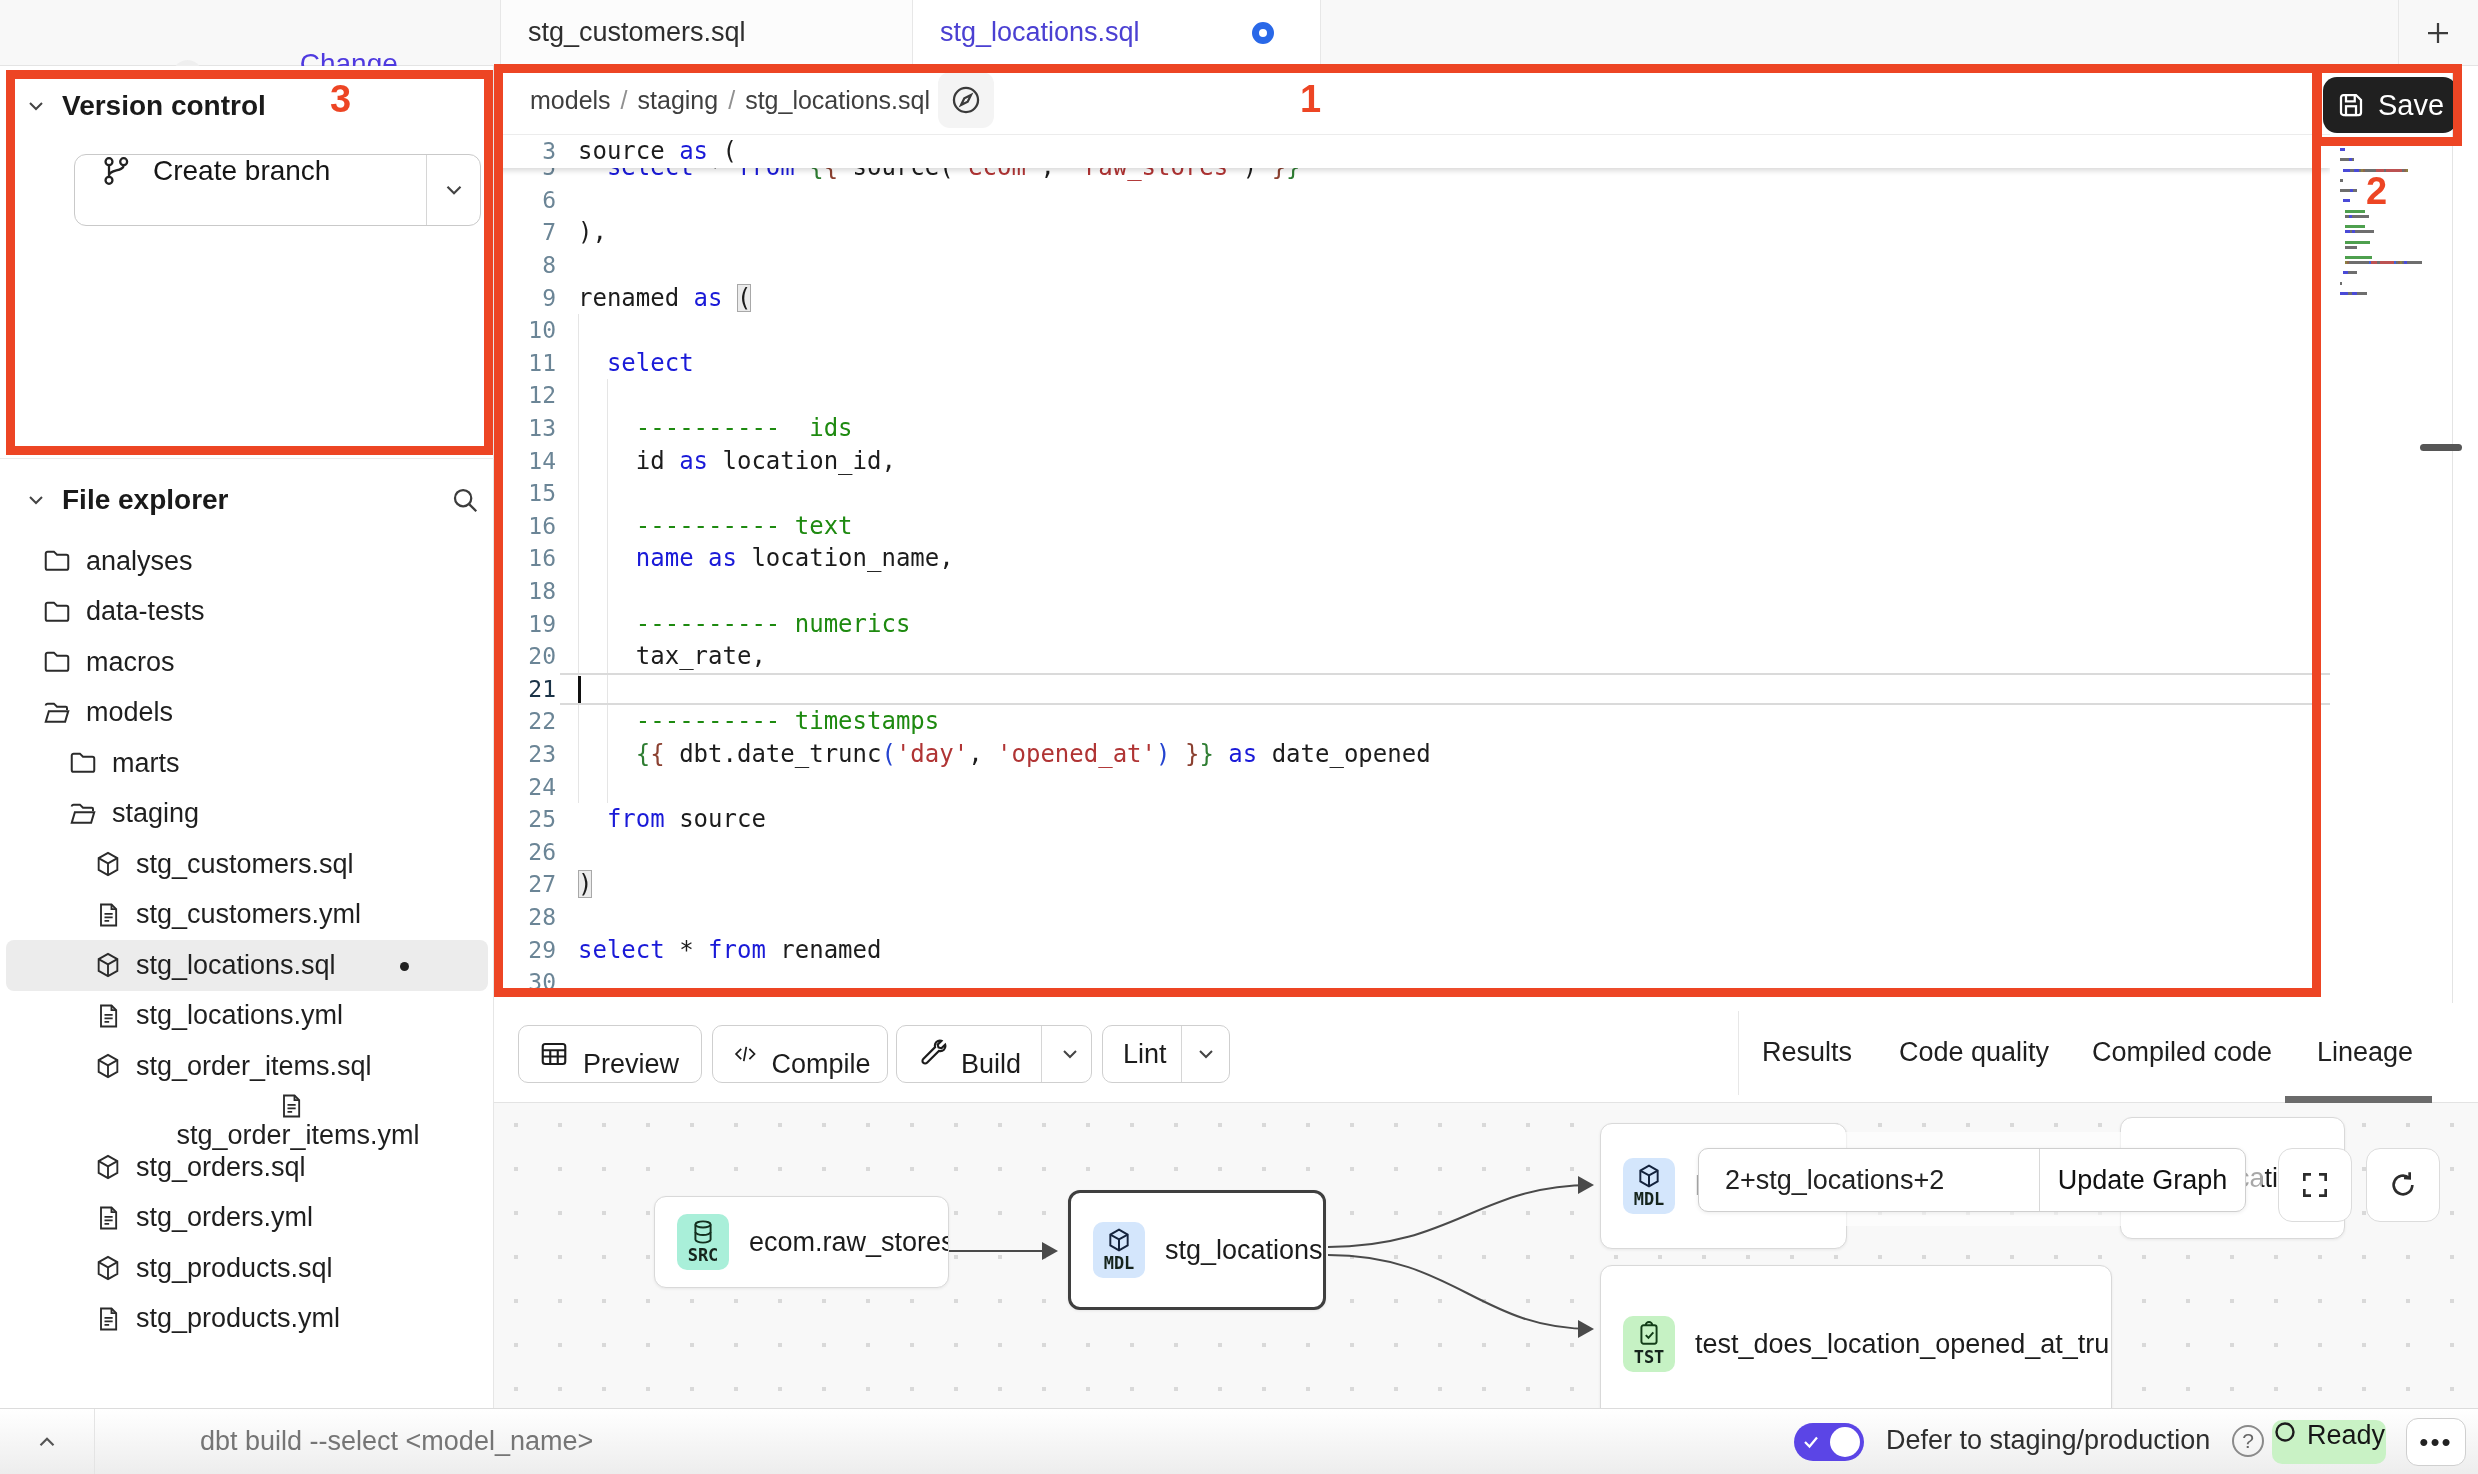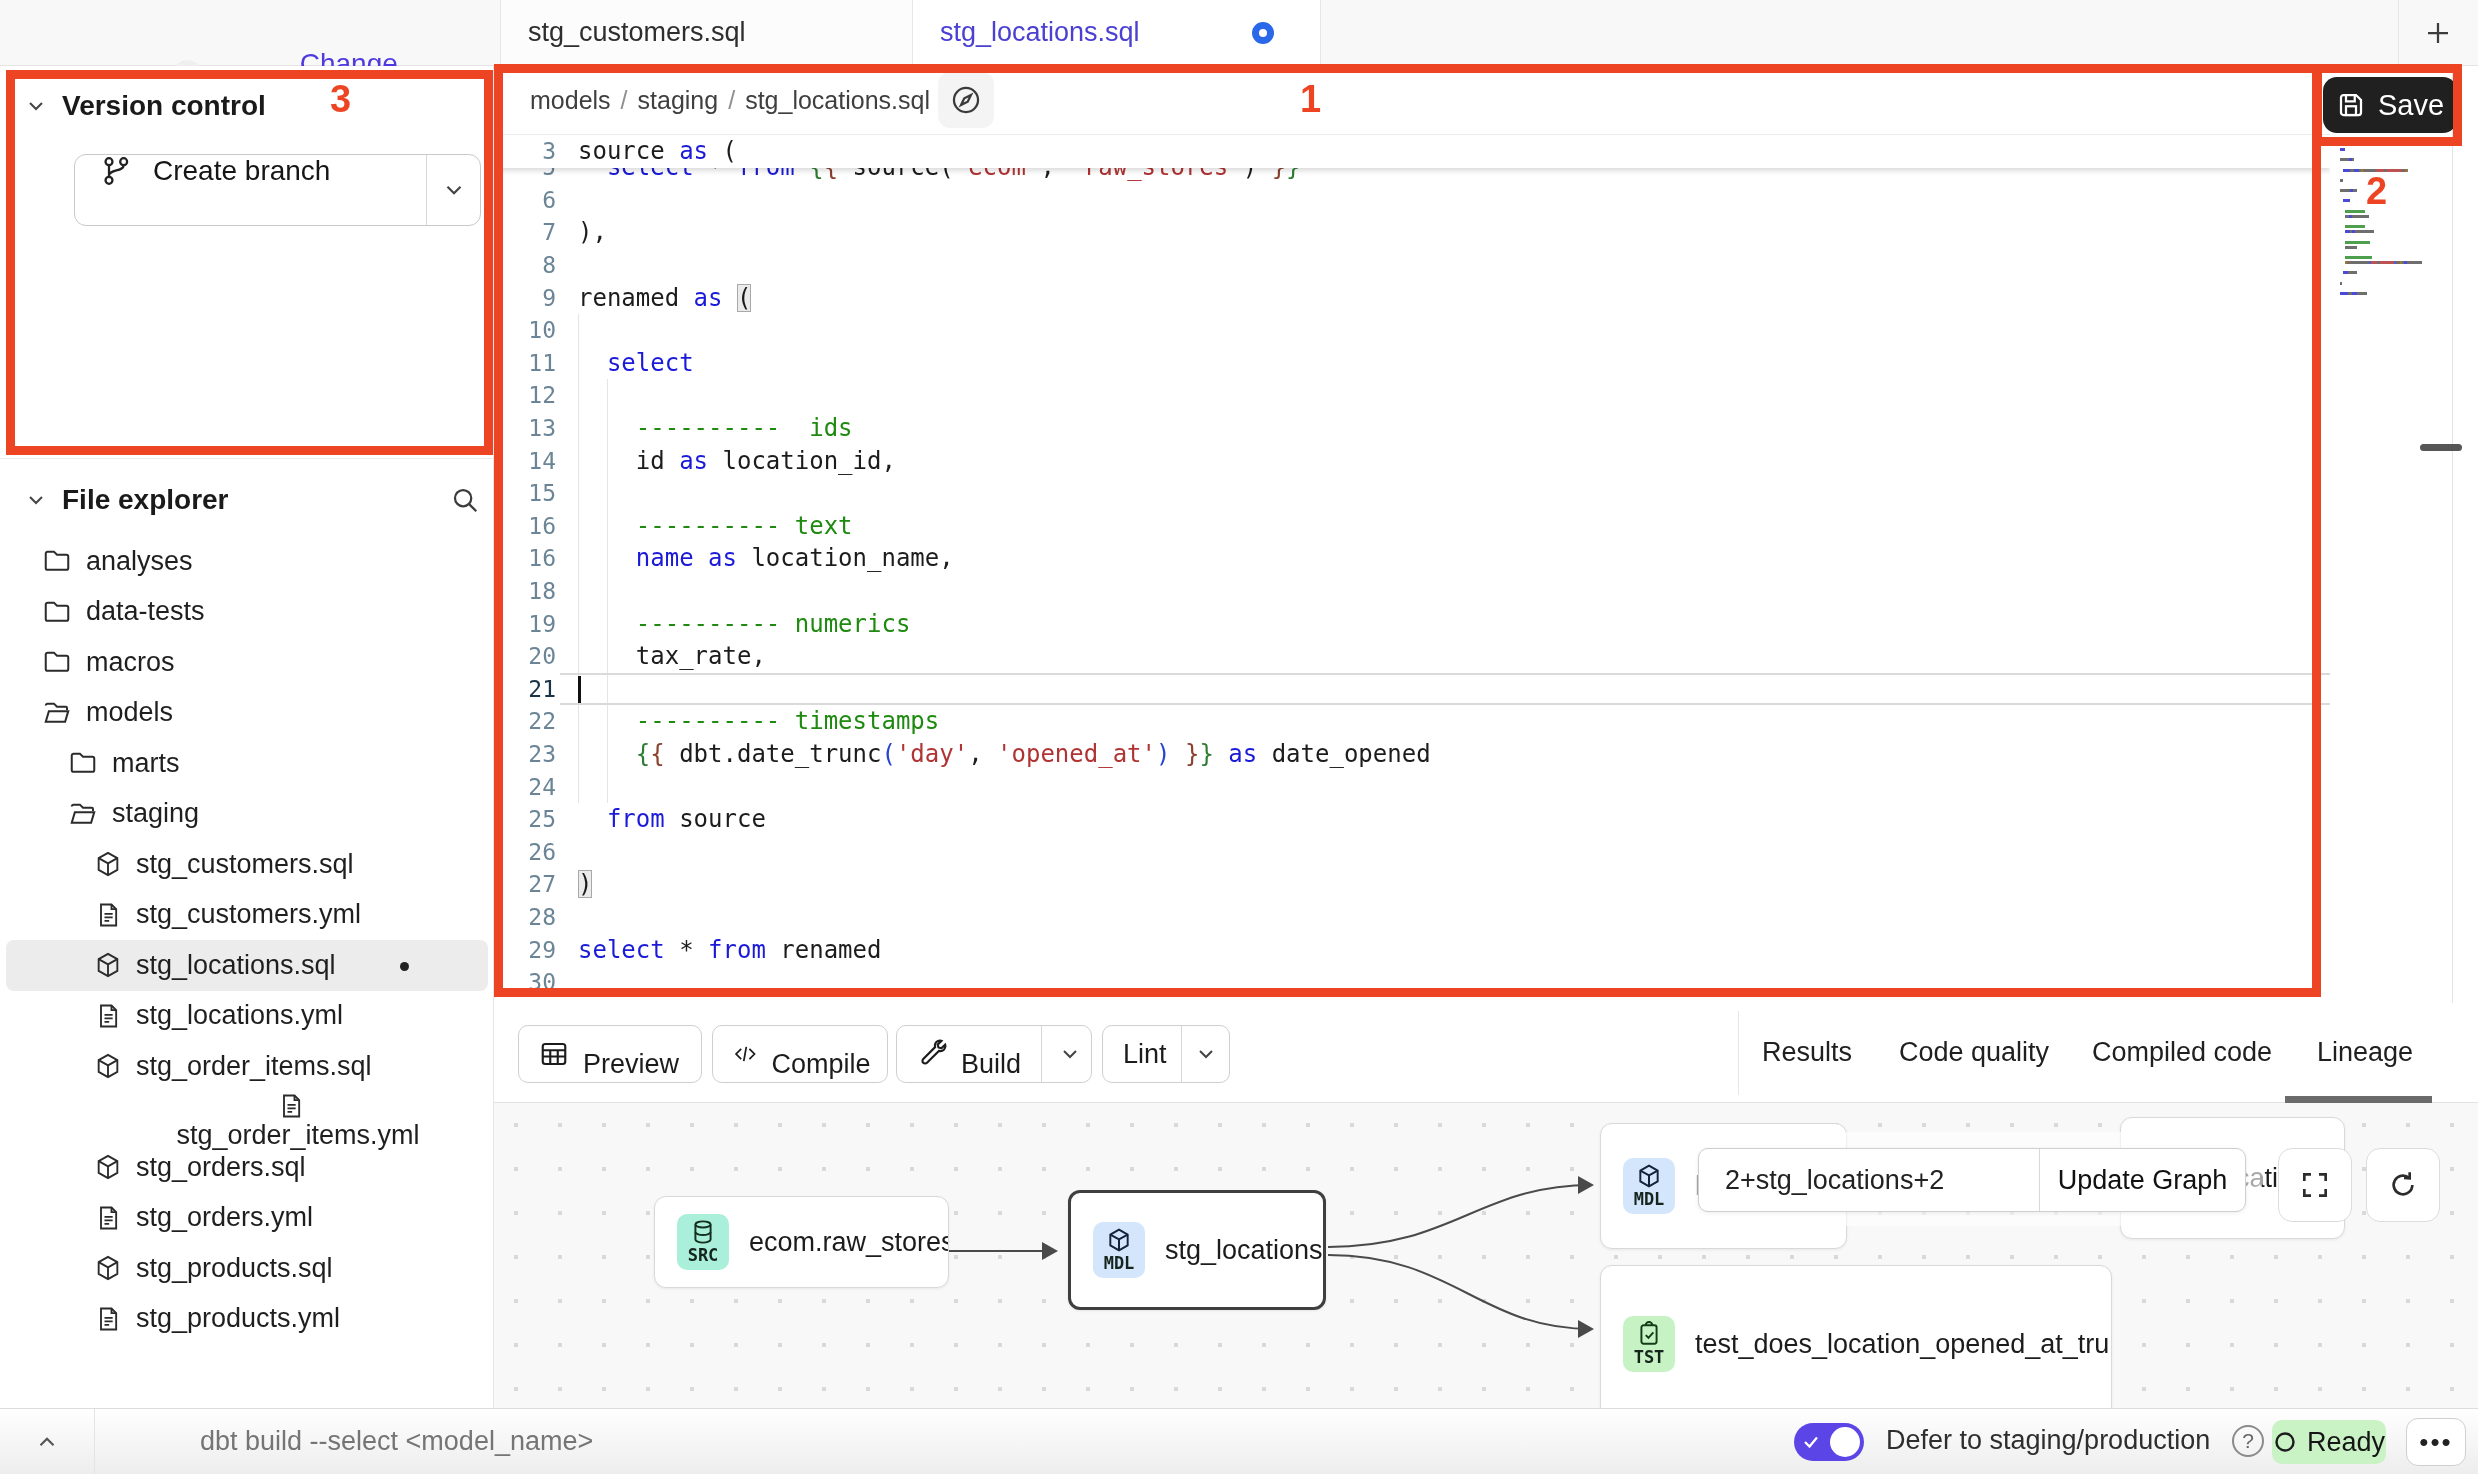--- a/index.html
+++ b/index.html
@@ -141,21 +141,21 @@
                font-family:"Liberation Sans", sans-serif; }
   .toggle { position:absolute; left:1794px; top:14px; width:70px; height:38px; border-radius:20px;
             background:var(--toggle-on); }
   .toggle .knob { position:absolute; right:4px; top:4px; width:30px; height:30px; border-radius:50%; background:#fff; }
   .toggle svg { position:absolute; left:8px; top:10px; }
   .defer-label { position:absolute; left:1886px; top:16px; font-size:27px; color:#2e2e2e; }
   .help-icon { position:absolute; left:2232px; top:16px; width:32px; height:32px; border-radius:50%;
                border:2px solid #8a8a8a; color:#666; font-size:21px; display:flex;
                align-items:center; justify-content:center; }
   .ready-pill { position:absolute; left:2272px; top:11px; width:114px; height:44px;
-                background:var(--ready-bg); border-radius:10px; display:flex; align-items:center;
+                background:var(--ready-bg); border-radius:10px; display:flex; 
                 justify-content:center; font-size:27px; color:#161616; }
   .ready-pill span { margin-left:10px; }
   .more-btn { position:absolute; left:2406px; top:9px; width:60px; height:48px; background:#fff;
               border:1.5px solid #cfcfcf; border-radius:12px; display:flex; align-items:center;
               justify-content:center; font-size:26px; color:#222; letter-spacing:2px; }
 
   
   .ann-box { position:absolute; border:9px solid var(--annotation); pointer-events:none; z-index:50; }
   .ann-label { position:absolute; color:var(--annotation); font-size:38px; font-weight:bold; z-index:51; }
 </style>

